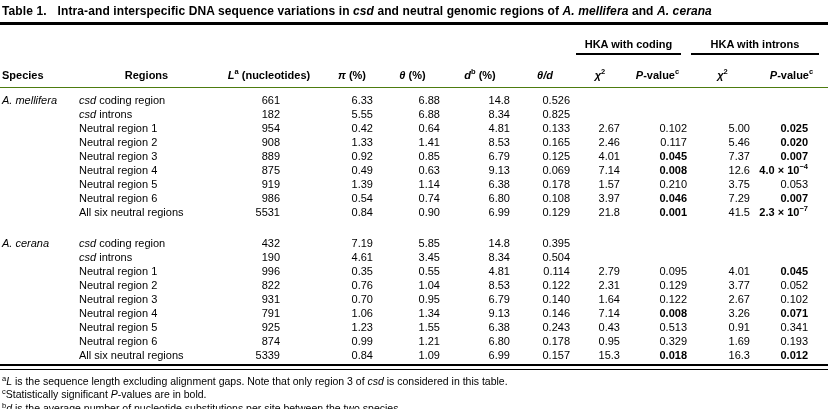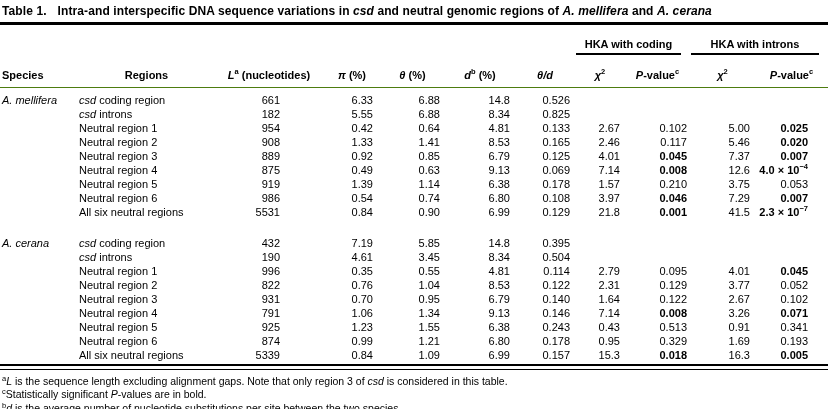--- a/index.html
+++ b/index.html
@@ -322,21 +322,21 @@
           <td class="species"></td>
           <td class="region"><span>All six neutral regions</span></td>
           <td class="num c0">5339</td>
           <td class="num c1">0.84</td>
           <td class="num c2">1.09</td>
           <td class="num c3">6.99</td>
           <td class="num c4">0.157</td>
           <td class="num c5">15.3</td>
           <td class="num c6 b">0.018</td>
           <td class="num c7">16.3</td>
-          <td class="num c8 b">0.005</td>
+          <td class="num c8 b">0.012</td>
         </tr>
       </tbody>
   </table>
 
   <div class="bottom-rule"></div>
 
   <div class="footnotes">
     <div class="footnote"><sup>a</sup><span class="it">L</span><span> is the sequence length excluding alignment gaps. Note that only region 3 of </span><span class="it">csd</span><span> is considered in this table.</span></div>
     <div class="footnote"><sup>c</sup><span>Statistically significant </span><span class="it">P</span><span>-values are in bold.</span></div>
     <div class="footnote"><sup>b</sup><span class="it">d</span><span> is the average number of nucleotide substitutions per site between the two species.</span></div>

